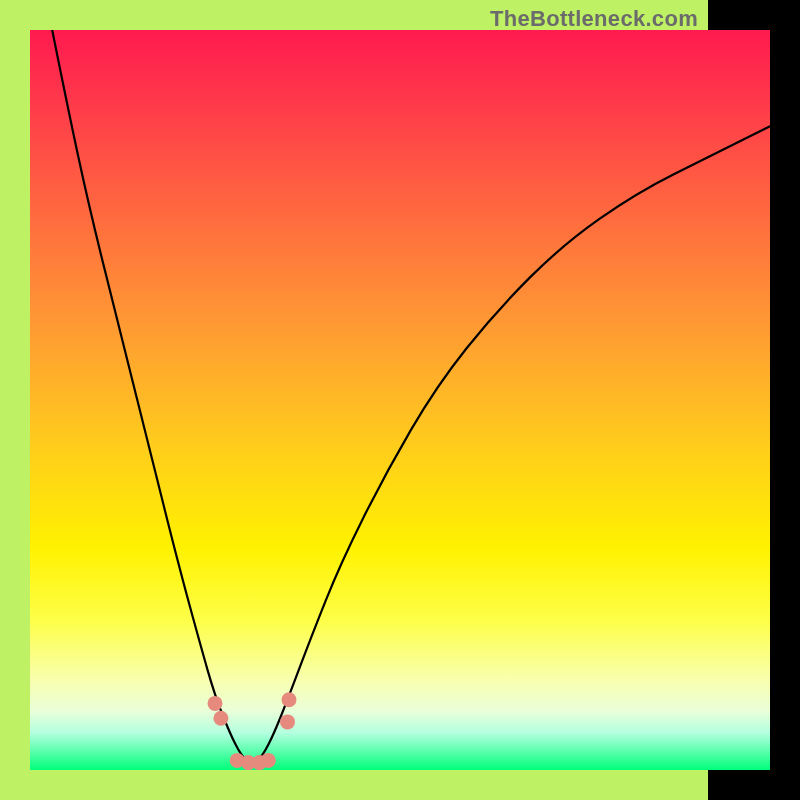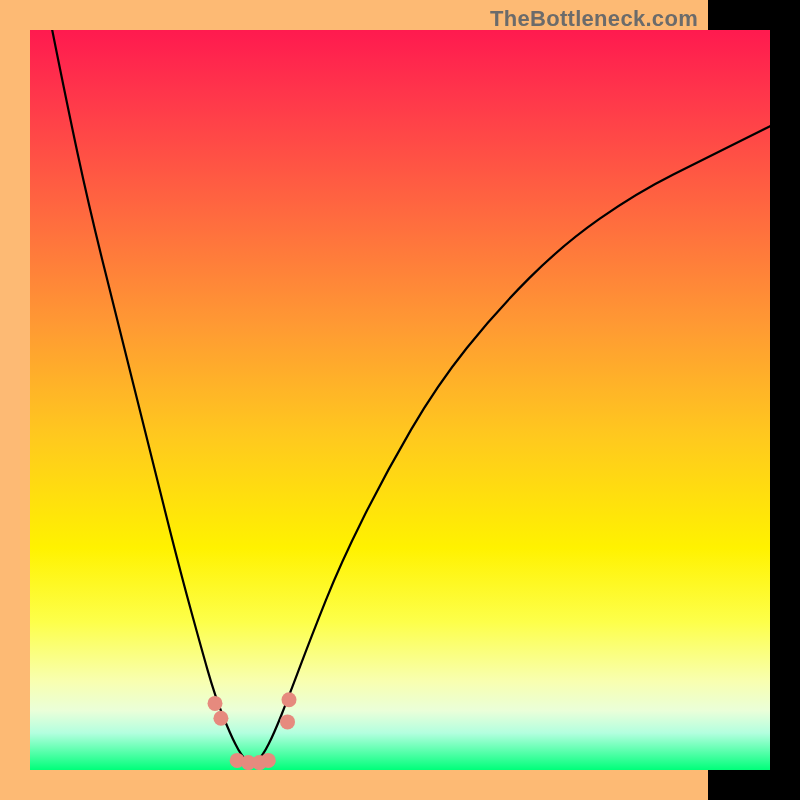--- a/index.html
+++ b/index.html
@@ -8,21 +8,21 @@
     width: 800px;
     height: 800px;
     background: #000;
     overflow: hidden;
     font-family: Arial, Helvetica, sans-serif;
   }
   .frame {
     position: absolute;
     left: 0; top: 0;
     width: 708px; height: 800px;
-    background: #fdba74;
+    background: #bef264;
   }
   .plot {
     position: absolute;
     left: 30px;
     top: 30px;
     width: 740px;
     height: 740px;
     overflow: hidden;
   }
   .gradient {

